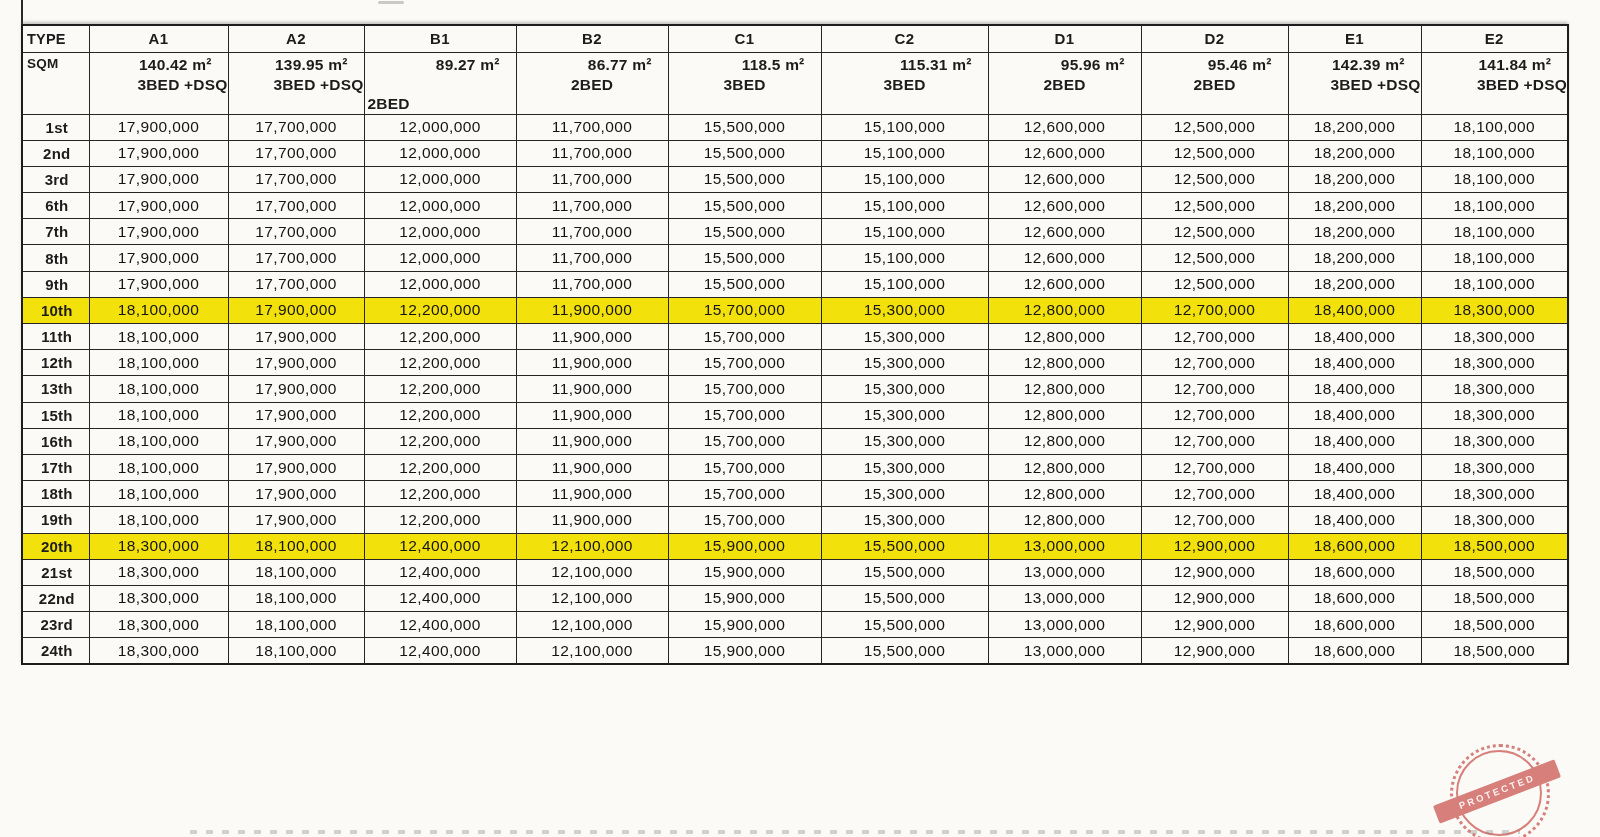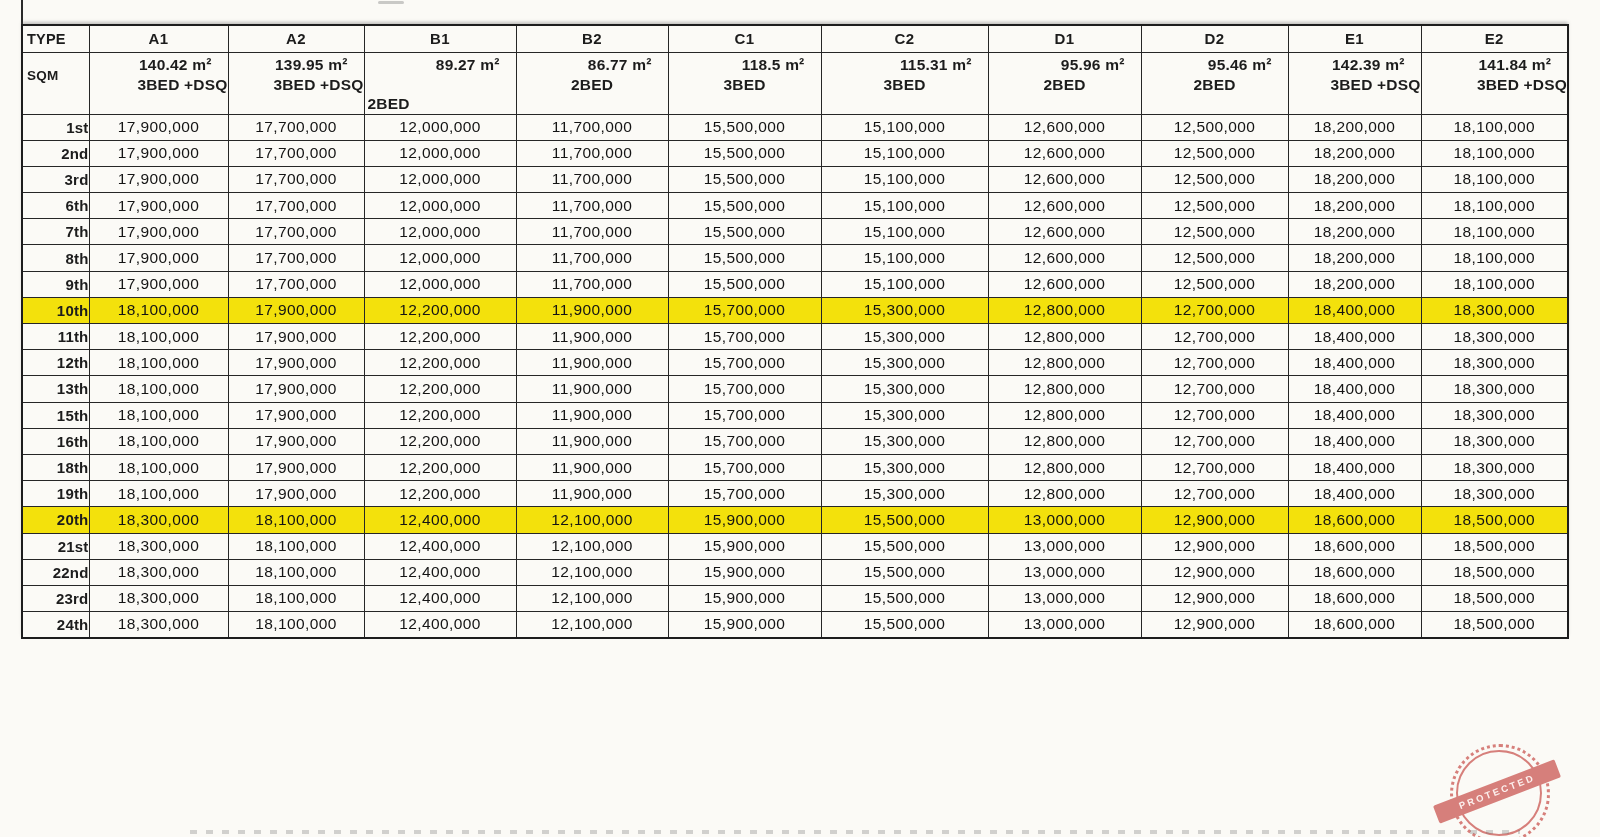--- a/index.html
+++ b/index.html
@@ -40,39 +40,39 @@
   tr.data{height:26.2px;}
   th.corner{
     text-align:left;font-size:14.5px;font-weight:700;padding-left:4px;
     letter-spacing:.2px;
   }
   th.col-label{
     text-align:center;font-size:15px;font-weight:700;letter-spacing:.3px;margin-left:40px;
   }
   th.sqm{
     text-align:left;vertical-align:top;font-size:13.5px;font-weight:700;
-    padding:15px 0 0 4px;letter-spacing:.2px;
+    padding:3px 0 0 4px;letter-spacing:.2px;
   }
   th.spec-cell{
     vertical-align:top;position:relative;font-weight:700;margin-top:46px;
   }
   .area-line{
     text-align:right;padding:3px 16px 0 0;font-size:15.5px;font-weight:700;
     letter-spacing:.2px;
   }
   .beds-line{
     text-align:center;font-size:15.5px;font-weight:700;letter-spacing:.2px;
     margin-top:2px;
   }
   .beds-line.left{text-align:right;padding-left:2px;}
   th.beds-bottom .beds-line{
     position:absolute;left:3px;bottom:1px;margin:0;text-align:left;
   }
   td.floor{
-    text-align:right;font-size:15px;font-weight:700;padding-left:2px;
+    text-align:center;font-size:15px;font-weight:700;padding-left:2px;
     letter-spacing:.2px;
   }
   td.price{
     text-align:center;font-size:15.5px;font-weight:400;
     letter-spacing:.4px;color:#141414;
   }
   tr.highlight td{
     background:var(--highlight,#f3e10c);
   }
   
@@ -345,20 +345,33 @@
           <td class="price">12,200,000</td>
           <td class="price">11,900,000</td>
           <td class="price">15,700,000</td>
           <td class="price">15,300,000</td>
           <td class="price">12,800,000</td>
           <td class="price">12,700,000</td>
           <td class="price">18,400,000</td>
           <td class="price">18,300,000</td>
         </tr>
         <tr class="data">
+          <td class="floor">17th</td>
+          <td class="price">18,100,000</td>
+          <td class="price">17,900,000</td>
+          <td class="price">12,200,000</td>
+          <td class="price">11,900,000</td>
+          <td class="price">15,700,000</td>
+          <td class="price">15,300,000</td>
+          <td class="price">12,800,000</td>
+          <td class="price">12,700,000</td>
+          <td class="price">18,400,000</td>
+          <td class="price">18,300,000</td>
+        </tr>
+        <tr class="data">
           <td class="floor">18th</td>
           <td class="price">18,100,000</td>
           <td class="price">17,900,000</td>
           <td class="price">12,200,000</td>
           <td class="price">11,900,000</td>
           <td class="price">15,700,000</td>
           <td class="price">15,300,000</td>
           <td class="price">12,800,000</td>
           <td class="price">12,700,000</td>
           <td class="price">18,400,000</td>

